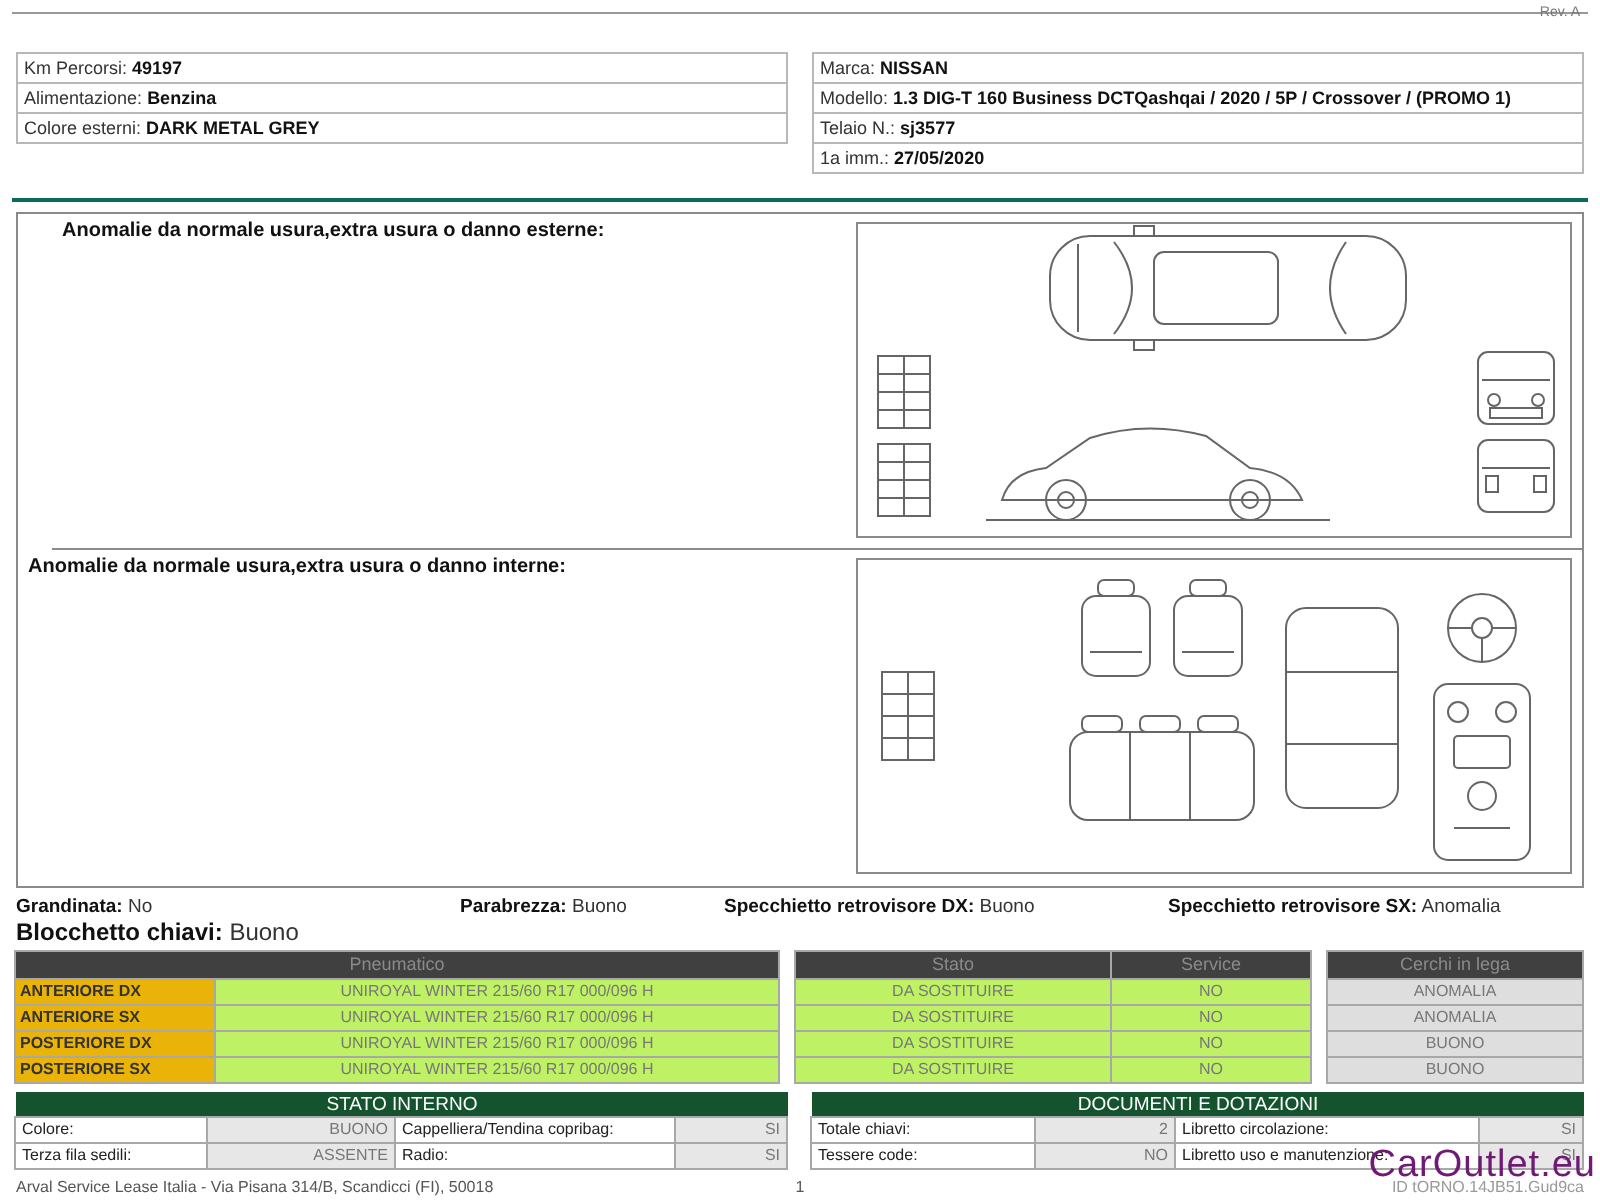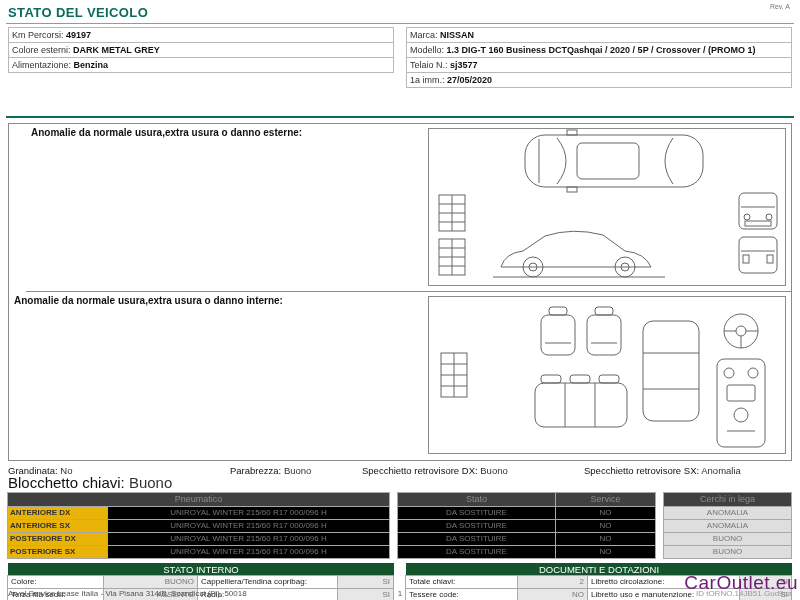--- a/index.html
+++ b/index.html
@@ -4,36 +4,36 @@
 <style>
   html,body{margin:0;padding:0;}
   body{width:800px;height:600px;background:#fff;font-family:"Liberation Sans",sans-serif;color:#222;position:relative;overflow:hidden;}
   .page{position:absolute;inset:0;padding:3px 8px 0;}
   .doc-title{color:#0a6b5d;font-size:13px;font-weight:bold;letter-spacing:.4px;padding-top:2px;}
   .rev{position:absolute;top:3px;right:10px;font-size:7px;color:#777;}
   .top-rule{border-top:1px solid #999;margin:3px -2px 3px;}
   .info-wrap{display:flex;gap:12px;align-items:flex-start;min-height:86px;}
   .info-col{flex:1;}
   .info-row{border:1px solid #b8b8b8;margin-top:-1px;font-size:9px;line-height:12px;padding:1px 3px;background:#fff;}
-  .info-row:first-child{margin-top:0;}
+  .info-row:first-child{margin-top:16px;}
   .info-lbl{color:#333;}
   .info-val{font-weight:bold;color:#111;}
   .divider{border-top:2px solid #0a6b5d;margin:3px -2px 5px;}
   .damage-box{border:1px solid #8a8a8a;height:336px;}
   .damage-sec{position:relative;height:168px;padding:3px 5px;box-sizing:border-box;}
   .damage-sec.first{border-bottom:1px solid #8a8a8a;margin-left:17px;}
   .damage-title{font-size:10px;font-weight:bold;color:#111;}
   .diagram{position:absolute;top:4px;right:5px;width:356px;height:156px;border:1px solid #8a8a8a;background:#fff;}
   .diagram svg{width:100%;height:100%;display:block;}
   .cond-grid{display:grid;grid-template-columns:222px 132px 222px 1fr;font-size:9.5px;line-height:12px;margin-top:4px;}
   .cond-item{white-space:nowrap;}
-  .cond-lbl{font-weight:normal;color:#111;}
+  .cond-lbl{font-weight:bold;color:#111;}
   .cond-val{color:#333;}
   .tire-table{display:grid;grid-template-columns:100px 282px 8px 158px 100px 8px 1fr;margin-top:4px;}
-  .tt-cell{border:1px solid #a8a8a8;margin-top:-1px;margin-left:-1px;font-size:8px;line-height:10px;padding:1px 2px;text-align:center;color:#777;background:#000000;}
+  .tt-cell{border:1px solid #a8a8a8;margin-top:-1px;margin-left:-1px;font-size:8px;line-height:10px;padding:1px 2px;text-align:center;color:#777;background:#bef264;}
   .tt-head{background:#404040;color:#8a8a8a;font-size:9px;line-height:11px;}
   .tt-gap{border:none;background:none;margin:0;}
   .tt-pos{background:#eab308;color:#333;font-weight:bold;text-align:left;}
   .tt-cerchi{background:#dedede;}
   .span2{grid-column:1/3;}
   .bottom-wrap{display:flex;gap:12px;margin-top:4px;}
   .panel{flex:1;}
   .panel-head{background:#14532d;color:#fff;font-weight:normal;font-size:9.5px;line-height:13px;text-align:center;}
   .p-row{display:grid;}
   .p-row.cols-a{grid-template-columns:96px 94px 140px 1fr;}
@@ -45,37 +45,36 @@
   .footer .company{position:absolute;left:0;bottom:0;}
   .footer .pageno{position:absolute;left:50%;transform:translateX(-50%);bottom:0;}
   .footer .docid{position:absolute;right:0;bottom:0;color:#999;}
   .watermark{position:absolute;right:2px;bottom:6px;font-size:19px;color:#701a75;letter-spacing:.5px;z-index:5;}
 </style>
 </head>
 <body>
 
 <div class="page">
 
-  <div class="doc-title">STATO DEL VEICOLO</div>
   <div class="rev">Rev. A</div>
   <div class="top-rule"></div>
 
   <div class="info-wrap">
     <div class="info-col">
       <div class="info-row">
         <span class="info-lbl">Km Percorsi:</span>
         <span class="info-val">49197</span>
       </div>
       <div class="info-row">
+        <span class="info-lbl">Alimentazione:</span>
+        <span class="info-val">Benzina</span>
+      </div>
+      <div class="info-row">
         <span class="info-lbl">Colore esterni:</span>
         <span class="info-val">DARK METAL GREY</span>
-      </div>
-      <div class="info-row">
-        <span class="info-lbl">Alimentazione:</span>
-        <span class="info-val">Benzina</span>
       </div>
     </div>
     <div class="info-col">
       <div class="info-row">
         <span class="info-lbl">Marca:</span>
         <span class="info-val">NISSAN</span>
       </div>
       <div class="info-row">
         <span class="info-lbl">Modello:</span>
         <span class="info-val">1.3 DIG-T 160 Business DCTQashqai / 2020 / 5P / Crossover / (PROMO 1)</span>
@@ -188,21 +187,21 @@
     </div>
     <div class="cond-item">
       <span class="cond-lbl">Specchietto retrovisore DX:</span>
       <span class="cond-val">Buono</span>
     </div>
     <div class="cond-item">
       <span class="cond-lbl">Specchietto retrovisore SX:</span>
       <span class="cond-val">Anomalia</span>
     </div>
   </div>
-  <div class="cond-item" style="font-size:15px;line-height:12px;">
+  <div class="cond-item" style="font-size:12px;line-height:12px;">
     <span class="cond-lbl">Blocchetto chiavi:</span>
     <span class="cond-val">Buono</span>
   </div>
 
   <div class="tire-table">
     <div class="tt-cell tt-head span2">Pneumatico</div>
     <div class="tt-gap"></div>
     <div class="tt-cell tt-head">Stato</div>
     <div class="tt-cell tt-head">Service</div>
     <div class="tt-gap"></div>

